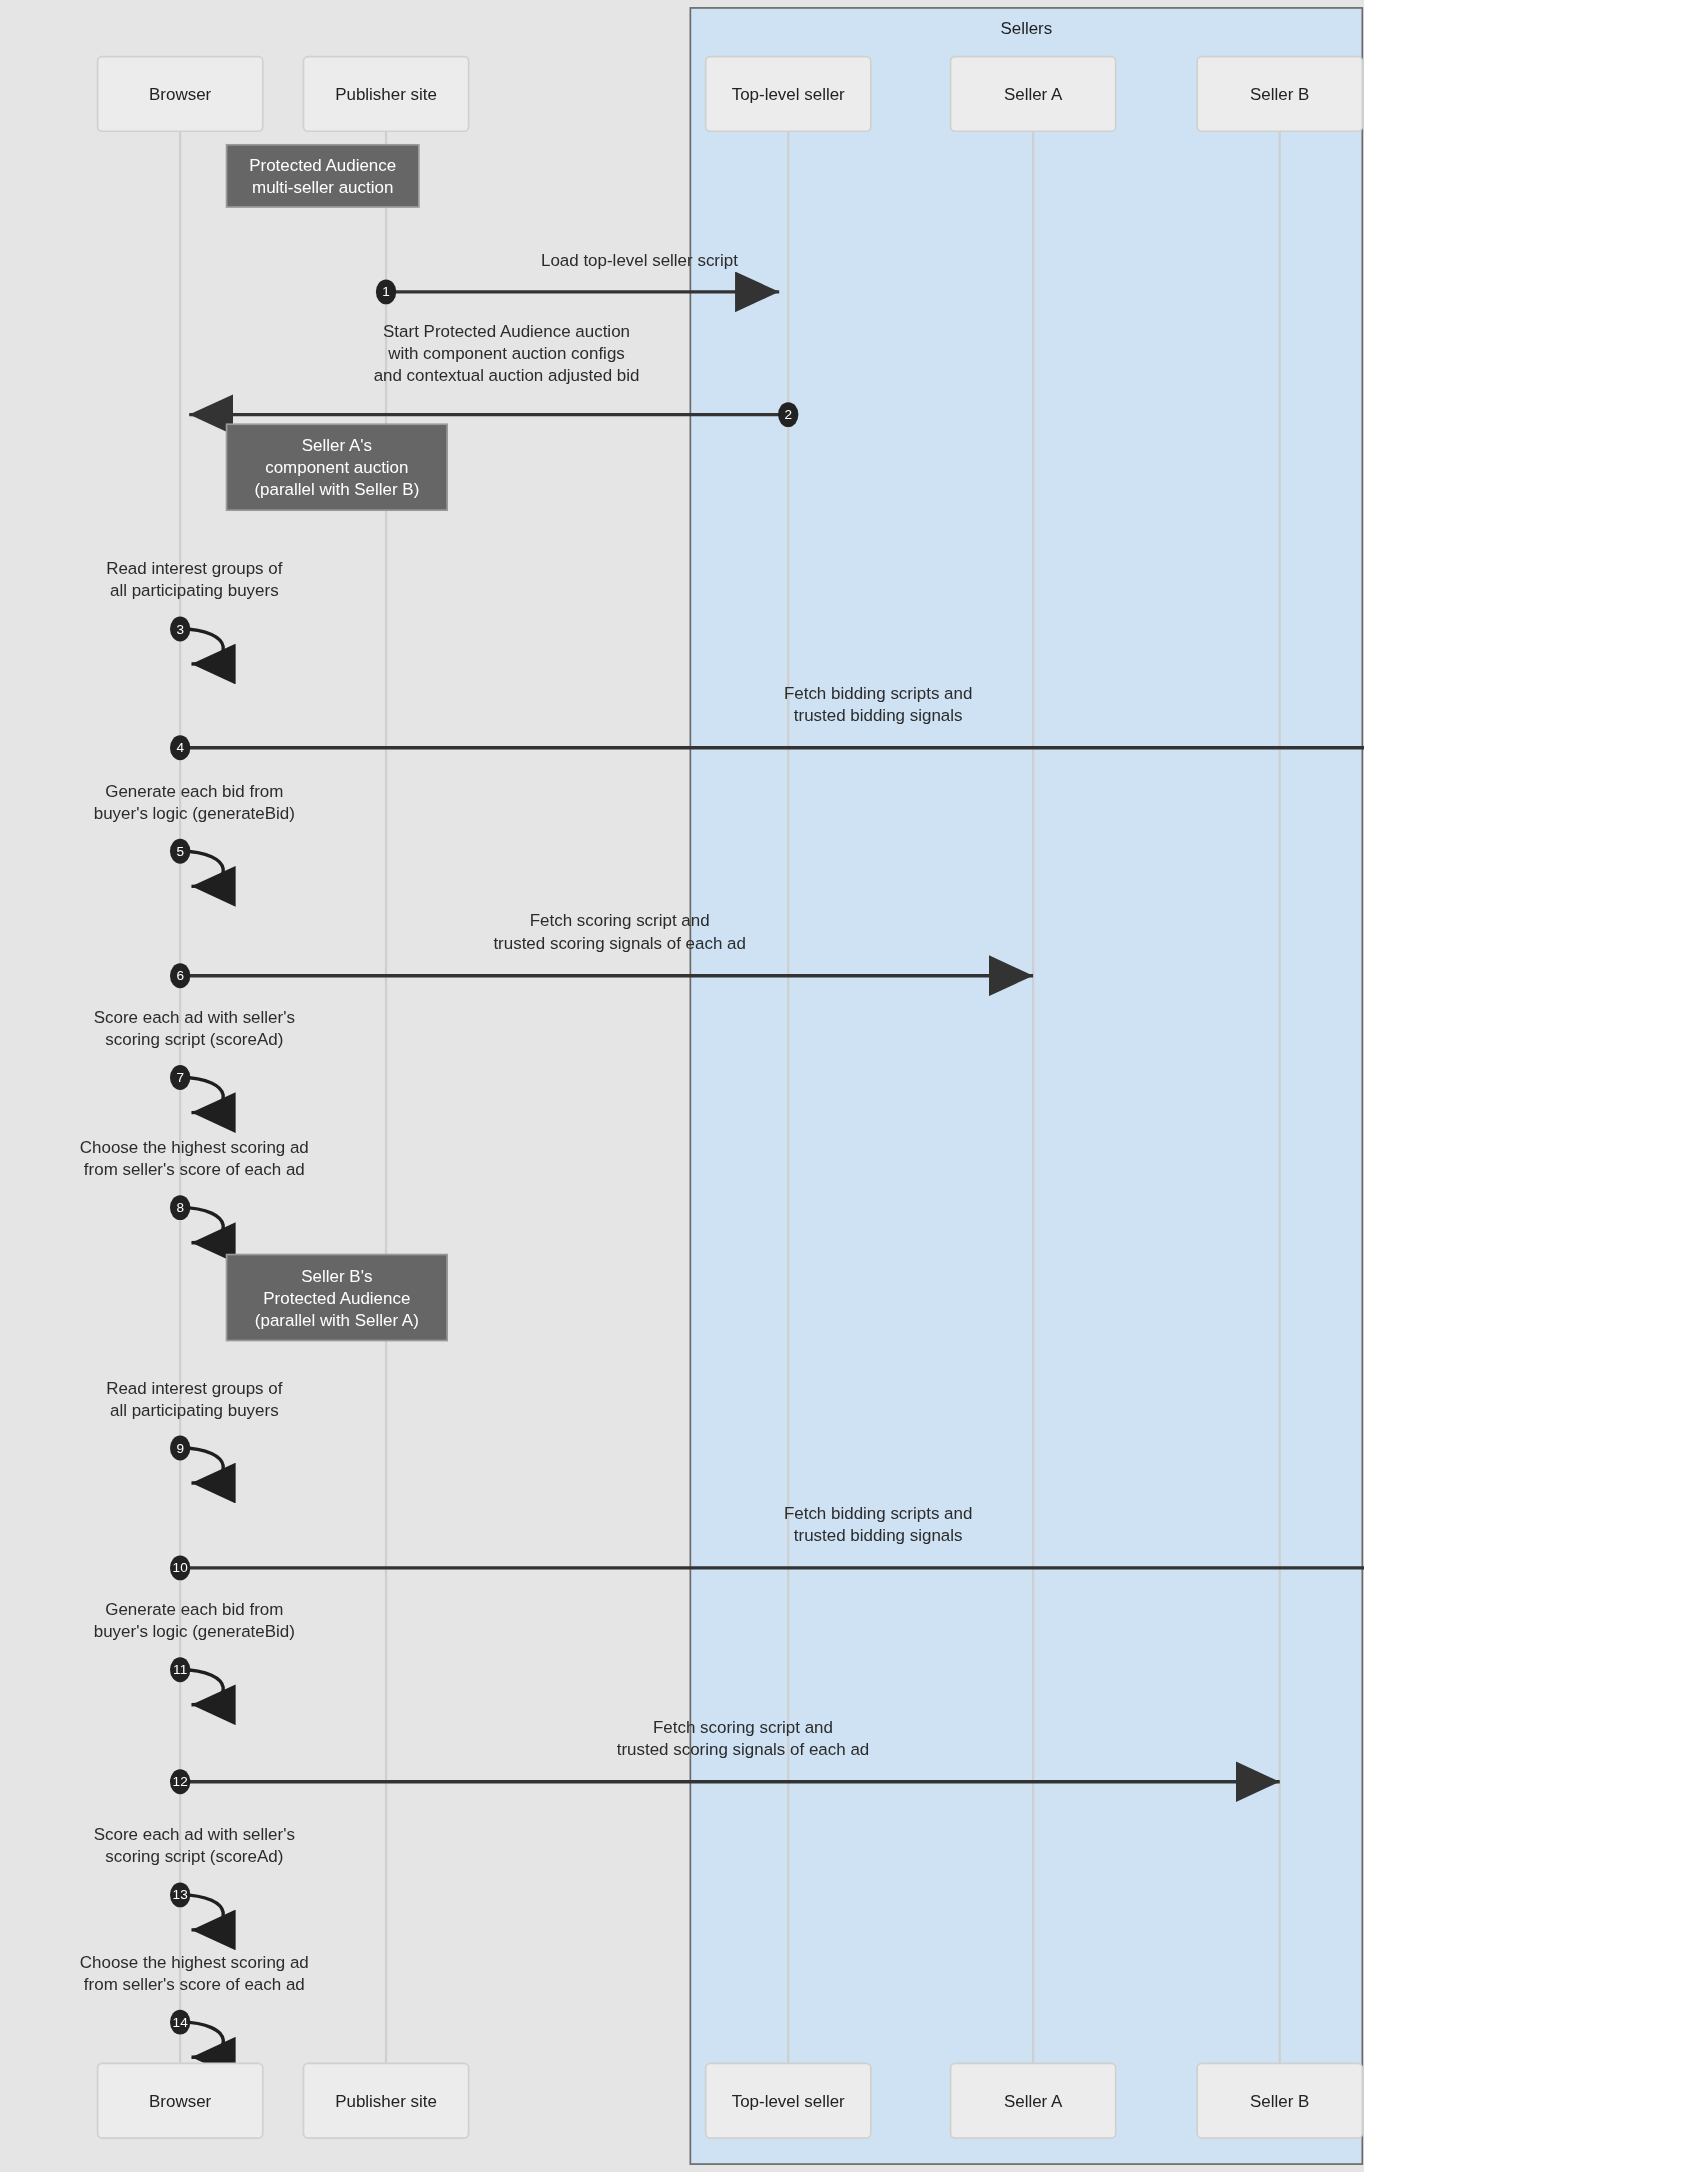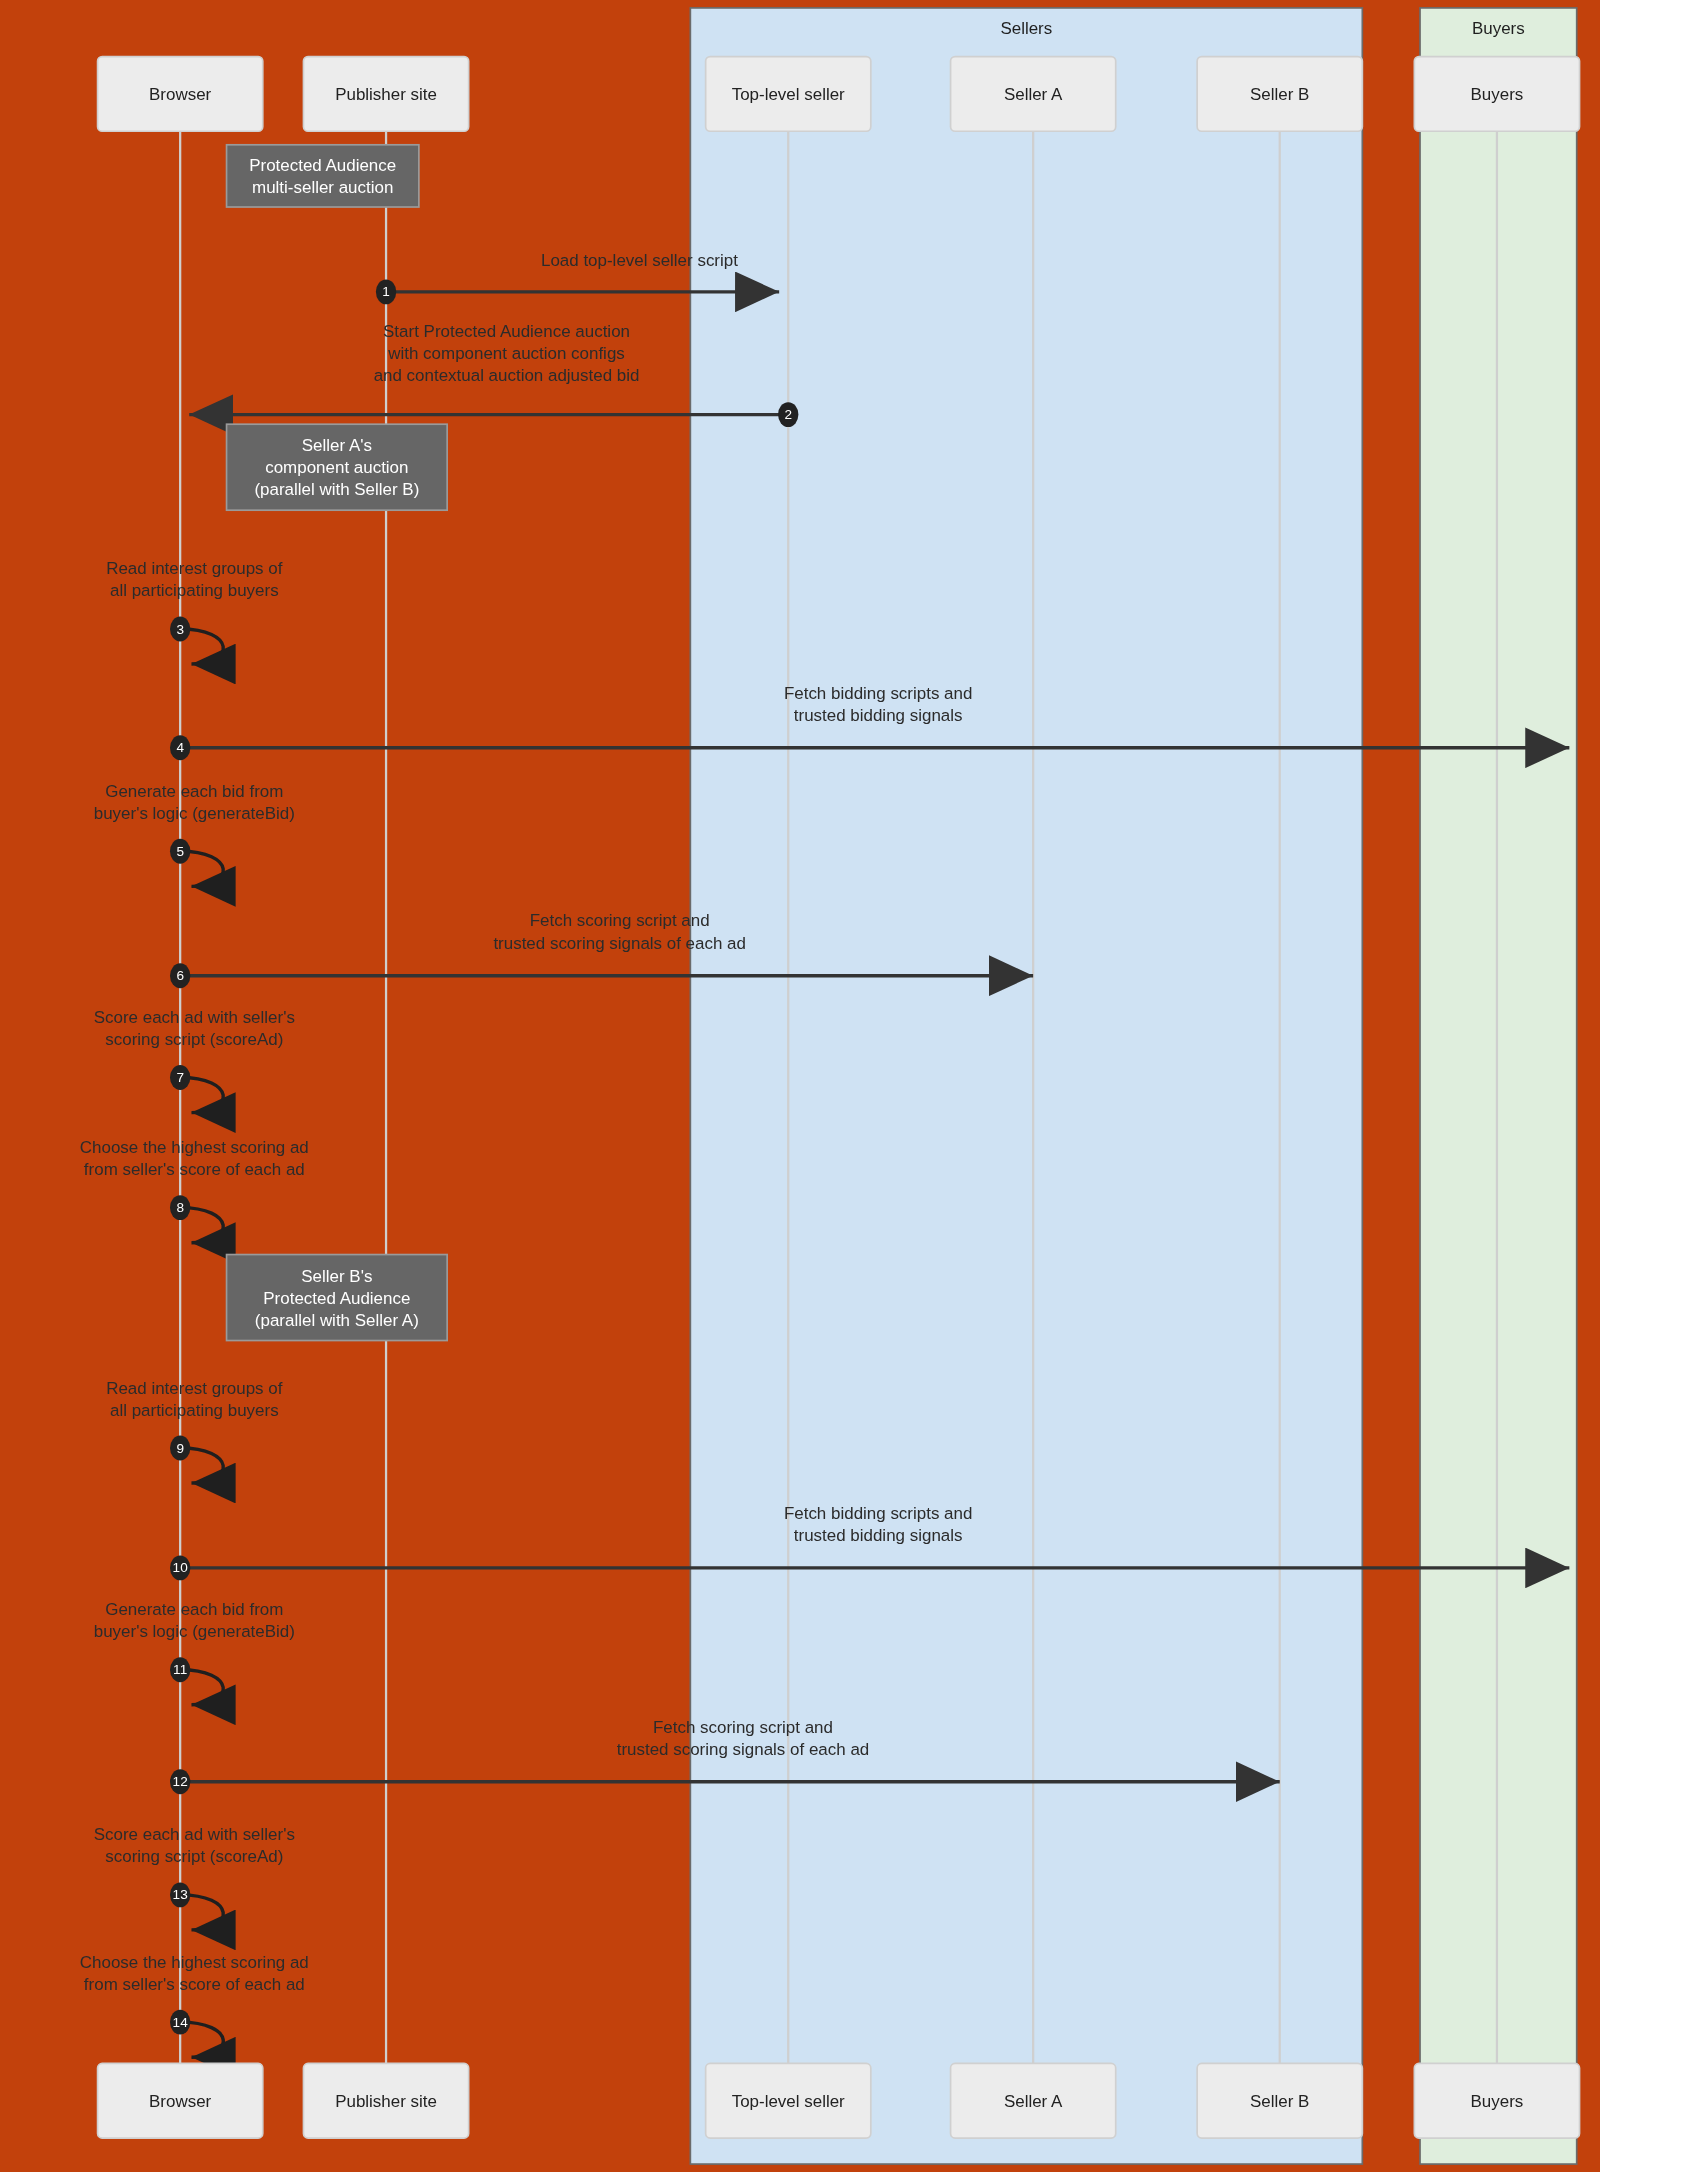--- a/index.html
+++ b/index.html
@@ -5,23 +5,23 @@
   html, body {
     margin: 0;
     padding: 0;
     background: #ffffff;
   }
   body {
     font-family: "Liberation Sans", sans-serif;
   }
   #diagram-root {
     position: relative;
-    width: 1600px;
+    width: 1364px;
     height: 2172px;
-    background: #c2410c;
+    background: #e5e5e5;
     overflow: hidden;
   }
   svg.seq {
     display: block;
     width: 1702px;
     height: 2172px;
   }
   .grp-rect-sellers { fill: #cfe2f3; stroke: #6b6b6b; stroke-width: 3; }
   .grp-rect-buyers  { fill: #dfeedd; stroke: #6b6b6b; stroke-width: 3; }
   .grp-label {

